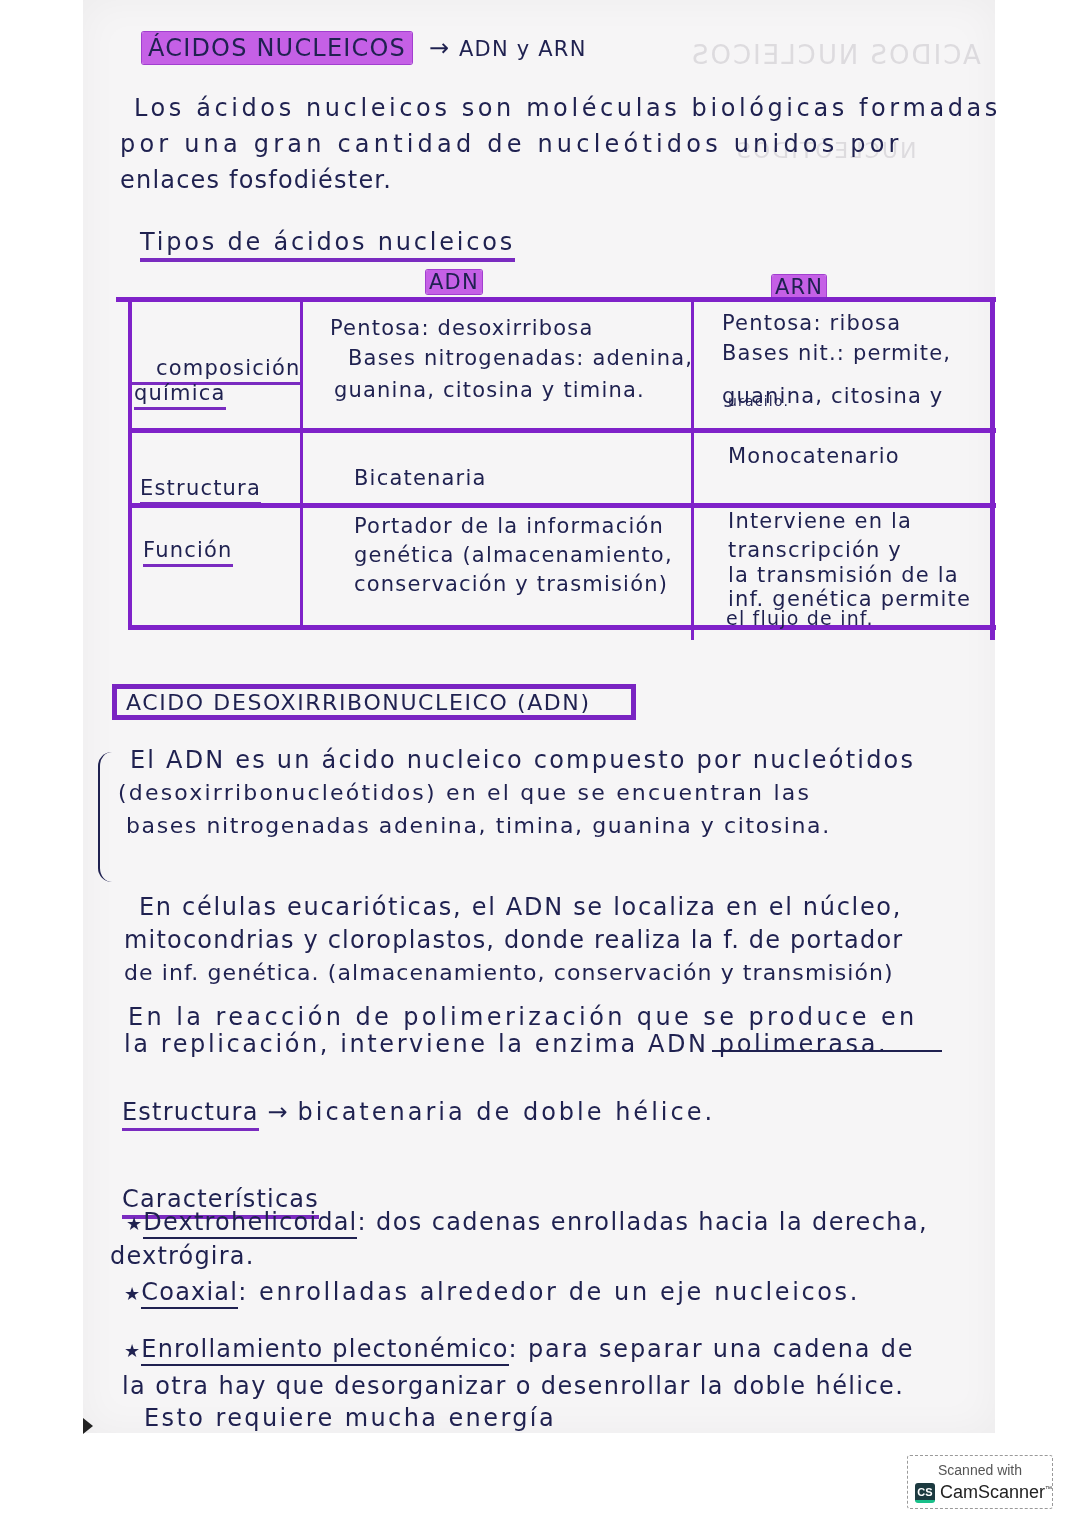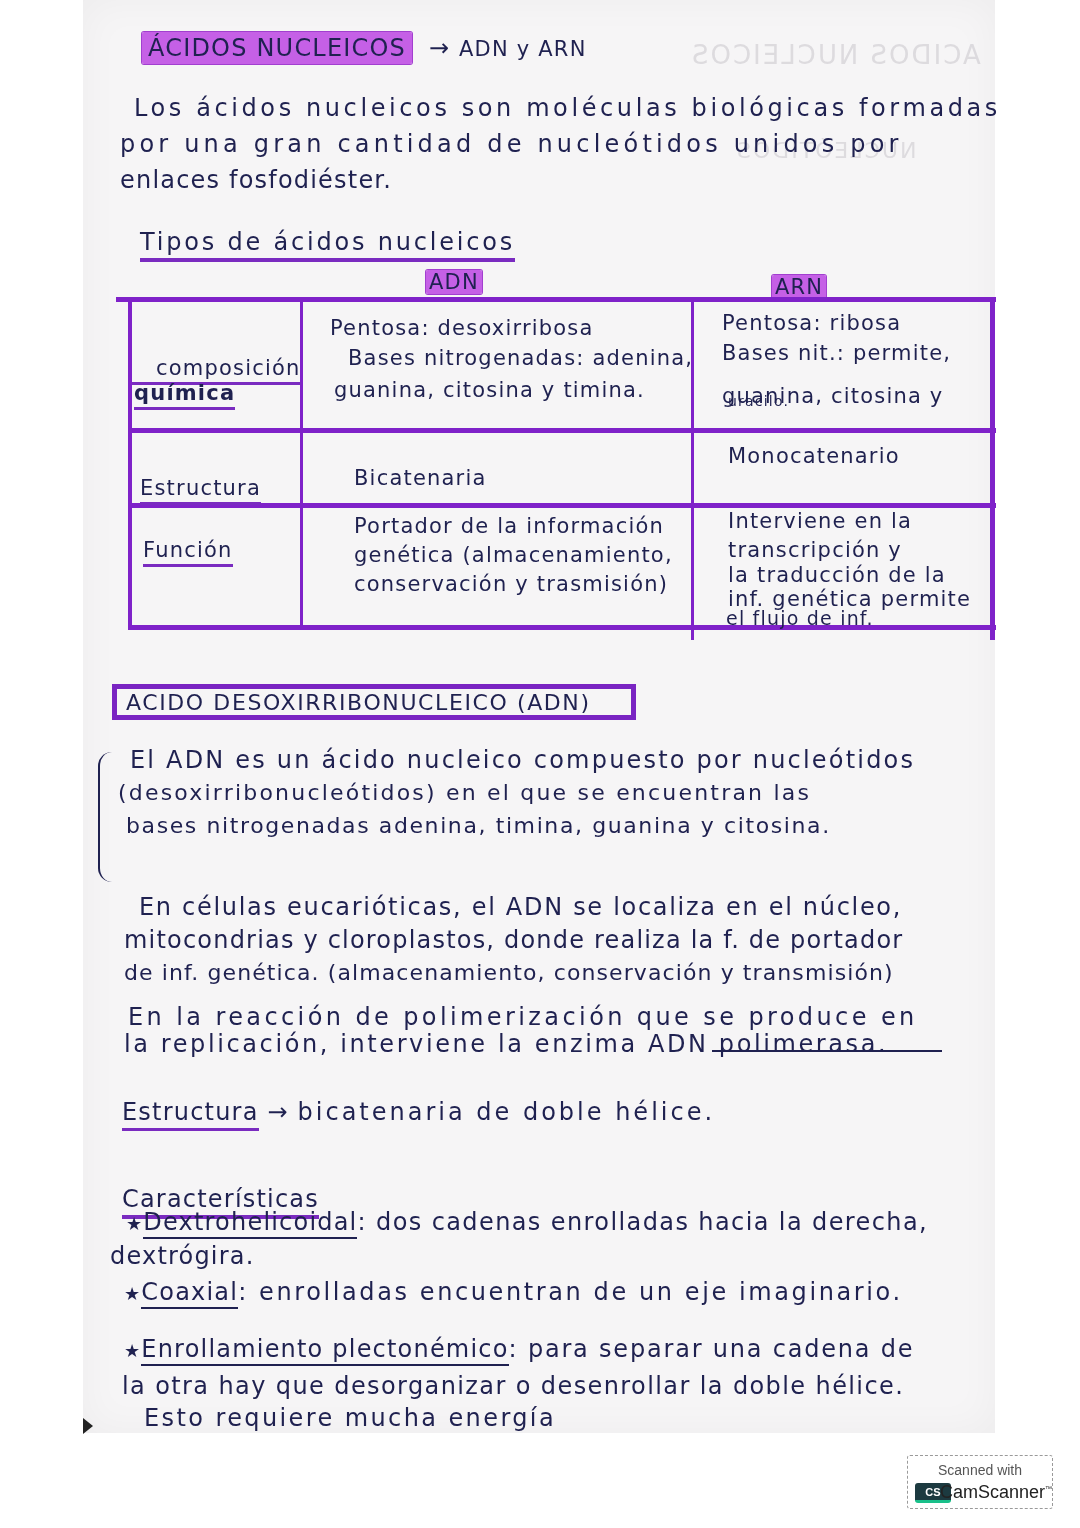--- a/index.html
+++ b/index.html
@@ -40,21 +40,21 @@
   .badge {
     position: absolute; left: 907px; top: 1455px; width: 146px; height: 54px;
     border: 1.5px dashed #9a9a9a; border-radius: 3px; background: #ffffff;
     box-sizing: border-box;
   }
   .badge-top {
     position: absolute; left: 0; width: 100%; top: 6px; text-align: center;
     font-family: "Liberation Sans", sans-serif; font-size: 14px; color: #555;
   }
   .badge-logo {
-    position: absolute; left: 7px; top: 27px; width: 36px; height: 20px;
+    position: absolute; left: 7px; top: 27px; width: 20px; height: 20px;
     background: #1c3a40; border-radius: 3px; color: #fff; font-size: 11px;
     font-weight: bold; font-family: "Liberation Sans", sans-serif;
     text-align: center; line-height: 18px; border-bottom: 3px solid #19c08a;
     box-sizing: border-box;
   }
   .badge-name {
     position: absolute; left: 32px; top: 26px;
     font-family: "Liberation Sans", sans-serif; font-size: 18px; color: #222;
   }
   .corner-mark {
@@ -97,21 +97,21 @@
 <div class="tbl-line" style="left:130px;top:503px;width:866px;height:5px;"></div>
 <div class="tbl-line" style="left:130px;top:625px;width:866px;height:5px;"></div>
 <div class="tbl-line" style="left:128px;top:297px;width:4px;height:333px;"></div>
 <div class="tbl-line" style="left:300px;top:300px;width:3px;height:328px;"></div>
 <div class="tbl-line" style="left:691px;top:300px;width:3px;height:340px;"></div>
 <div class="tbl-line" style="left:990px;top:300px;width:5px;height:340px;"></div>
 
 <div class="ink small" style="left:132px;top:358px;">
   <span class="uline-p" style="border-bottom-width:3px;padding-left:24px;">composición</span>
 </div>
-<div class="ink small" style="left:134px;top:383px;font-weight:bold;">
+<div class="ink small" style="left:134px;top:383px;">
   <span class="uline-p" style="border-bottom-width:3px;">química</span>
 </div>
 <div class="ink small" style="left:330px;top:318px;">Pentosa: desoxirribosa</div>
 <div class="ink small" style="left:348px;top:348px;">Bases nitrogenadas: adenina,</div>
 <div class="ink small" style="left:334px;top:380px;">guanina, citosina y timina.</div>
 <div class="ink small" style="left:722px;top:313px;">Pentosa: ribosa</div>
 <div class="ink small" style="left:722px;top:343px;">Bases nit.: permite,</div>
 <div class="ink small" style="left:722px;top:370px;margin-top:16px;">guanina, citosina y</div>
 <div class="ink small" style="left:722px;top:394px;font-size:14px;margin-left:6px;">uracilo.</div>
 
@@ -122,21 +122,21 @@
 <div class="ink small" style="left:728px;top:446px;">Monocatenario</div>
 
 <div class="ink small" style="left:143px;top:540px;">
   <span class="uline-p" style="border-bottom-width:3px;">Función</span>
 </div>
 <div class="ink small" style="left:354px;top:516px;">Portador de la información</div>
 <div class="ink small" style="left:354px;top:545px;">genética (almacenamiento,</div>
 <div class="ink small" style="left:354px;top:574px;">conservación y trasmisión)</div>
 <div class="ink small" style="left:728px;top:511px;">Interviene en la</div>
 <div class="ink small" style="left:728px;top:540px;">transcripción y</div>
-<div class="ink small" style="left:728px;top:565px;">la traducción de la</div>
+<div class="ink small" style="left:728px;top:565px;">la transmisión de la</div>
 <div class="ink small" style="left:728px;top:589px;">inf. genética permite</div>
 <div class="ink small" style="left:726px;top:609px;font-size:19px;">el flujo de inf.</div>
 
 <div class="adn-box"></div>
 <div class="ink" style="left:126px;top:692px;font-size:22px;letter-spacing:1.6px;">ACIDO DESOXIRRIBONUCLEICO (ADN)</div>
 
 <div class="brace"></div>
 <div class="ink" style="left:130px;top:748px;letter-spacing:2.2px;">El ADN es un ácido nucleico compuesto por nucleótidos</div>
 <div class="ink" style="left:118px;top:782px;font-size:22px;letter-spacing:2.2px;">(desoxirribonucleótidos) en el que se encuentran las</div>
 <div class="ink" style="left:126px;top:815px;font-size:22px;letter-spacing:1.6px;">bases nitrogenadas adenina, timina, guanina y citosina.</div>
@@ -157,21 +157,21 @@
 <div class="ink" style="left:122px;top:1163px;margin-top:24px;">
   <span class="uline-p">Características</span>
 </div>
 
 <div class="ink" style="left:126px;top:1210px;">
   <span style="font-size:18px;">★</span><span class="uline-n">Dextrohelicoidal</span><span style="letter-spacing:1.4px;">: dos cadenas enrolladas hacia la derecha,</span>
 </div>
 <div class="ink" style="left:110px;top:1244px;">dextrógira.</div>
 
 <div class="ink" style="left:124px;top:1280px;">
-  <span style="font-size:18px;">★</span><span class="uline-n">Coaxial</span><span style="letter-spacing:2.6px;">: enrolladas encuentran de un eje imaginario.</span>
+  <span style="font-size:18px;">★</span><span class="uline-n">Coaxial</span><span style="letter-spacing:2.6px;">: enrolladas alrededor de un eje nucleicos.</span>
 </div>
 
 <div class="ink" style="left:124px;top:1337px;">
   <span style="font-size:18px;">★</span><span class="uline-n">Enrollamiento plectonémico</span><span style="letter-spacing:1.8px;">: para separar una cadena de</span>
 </div>
 <div class="ink" style="left:122px;top:1374px;letter-spacing:1.4px;">la otra hay que desorganizar o desenrollar la doble hélice.</div>
 <div class="ink" style="left:144px;top:1406px;letter-spacing:2.4px;">Esto requiere mucha energía</div>
 
 <div class="corner-mark"></div>
 

